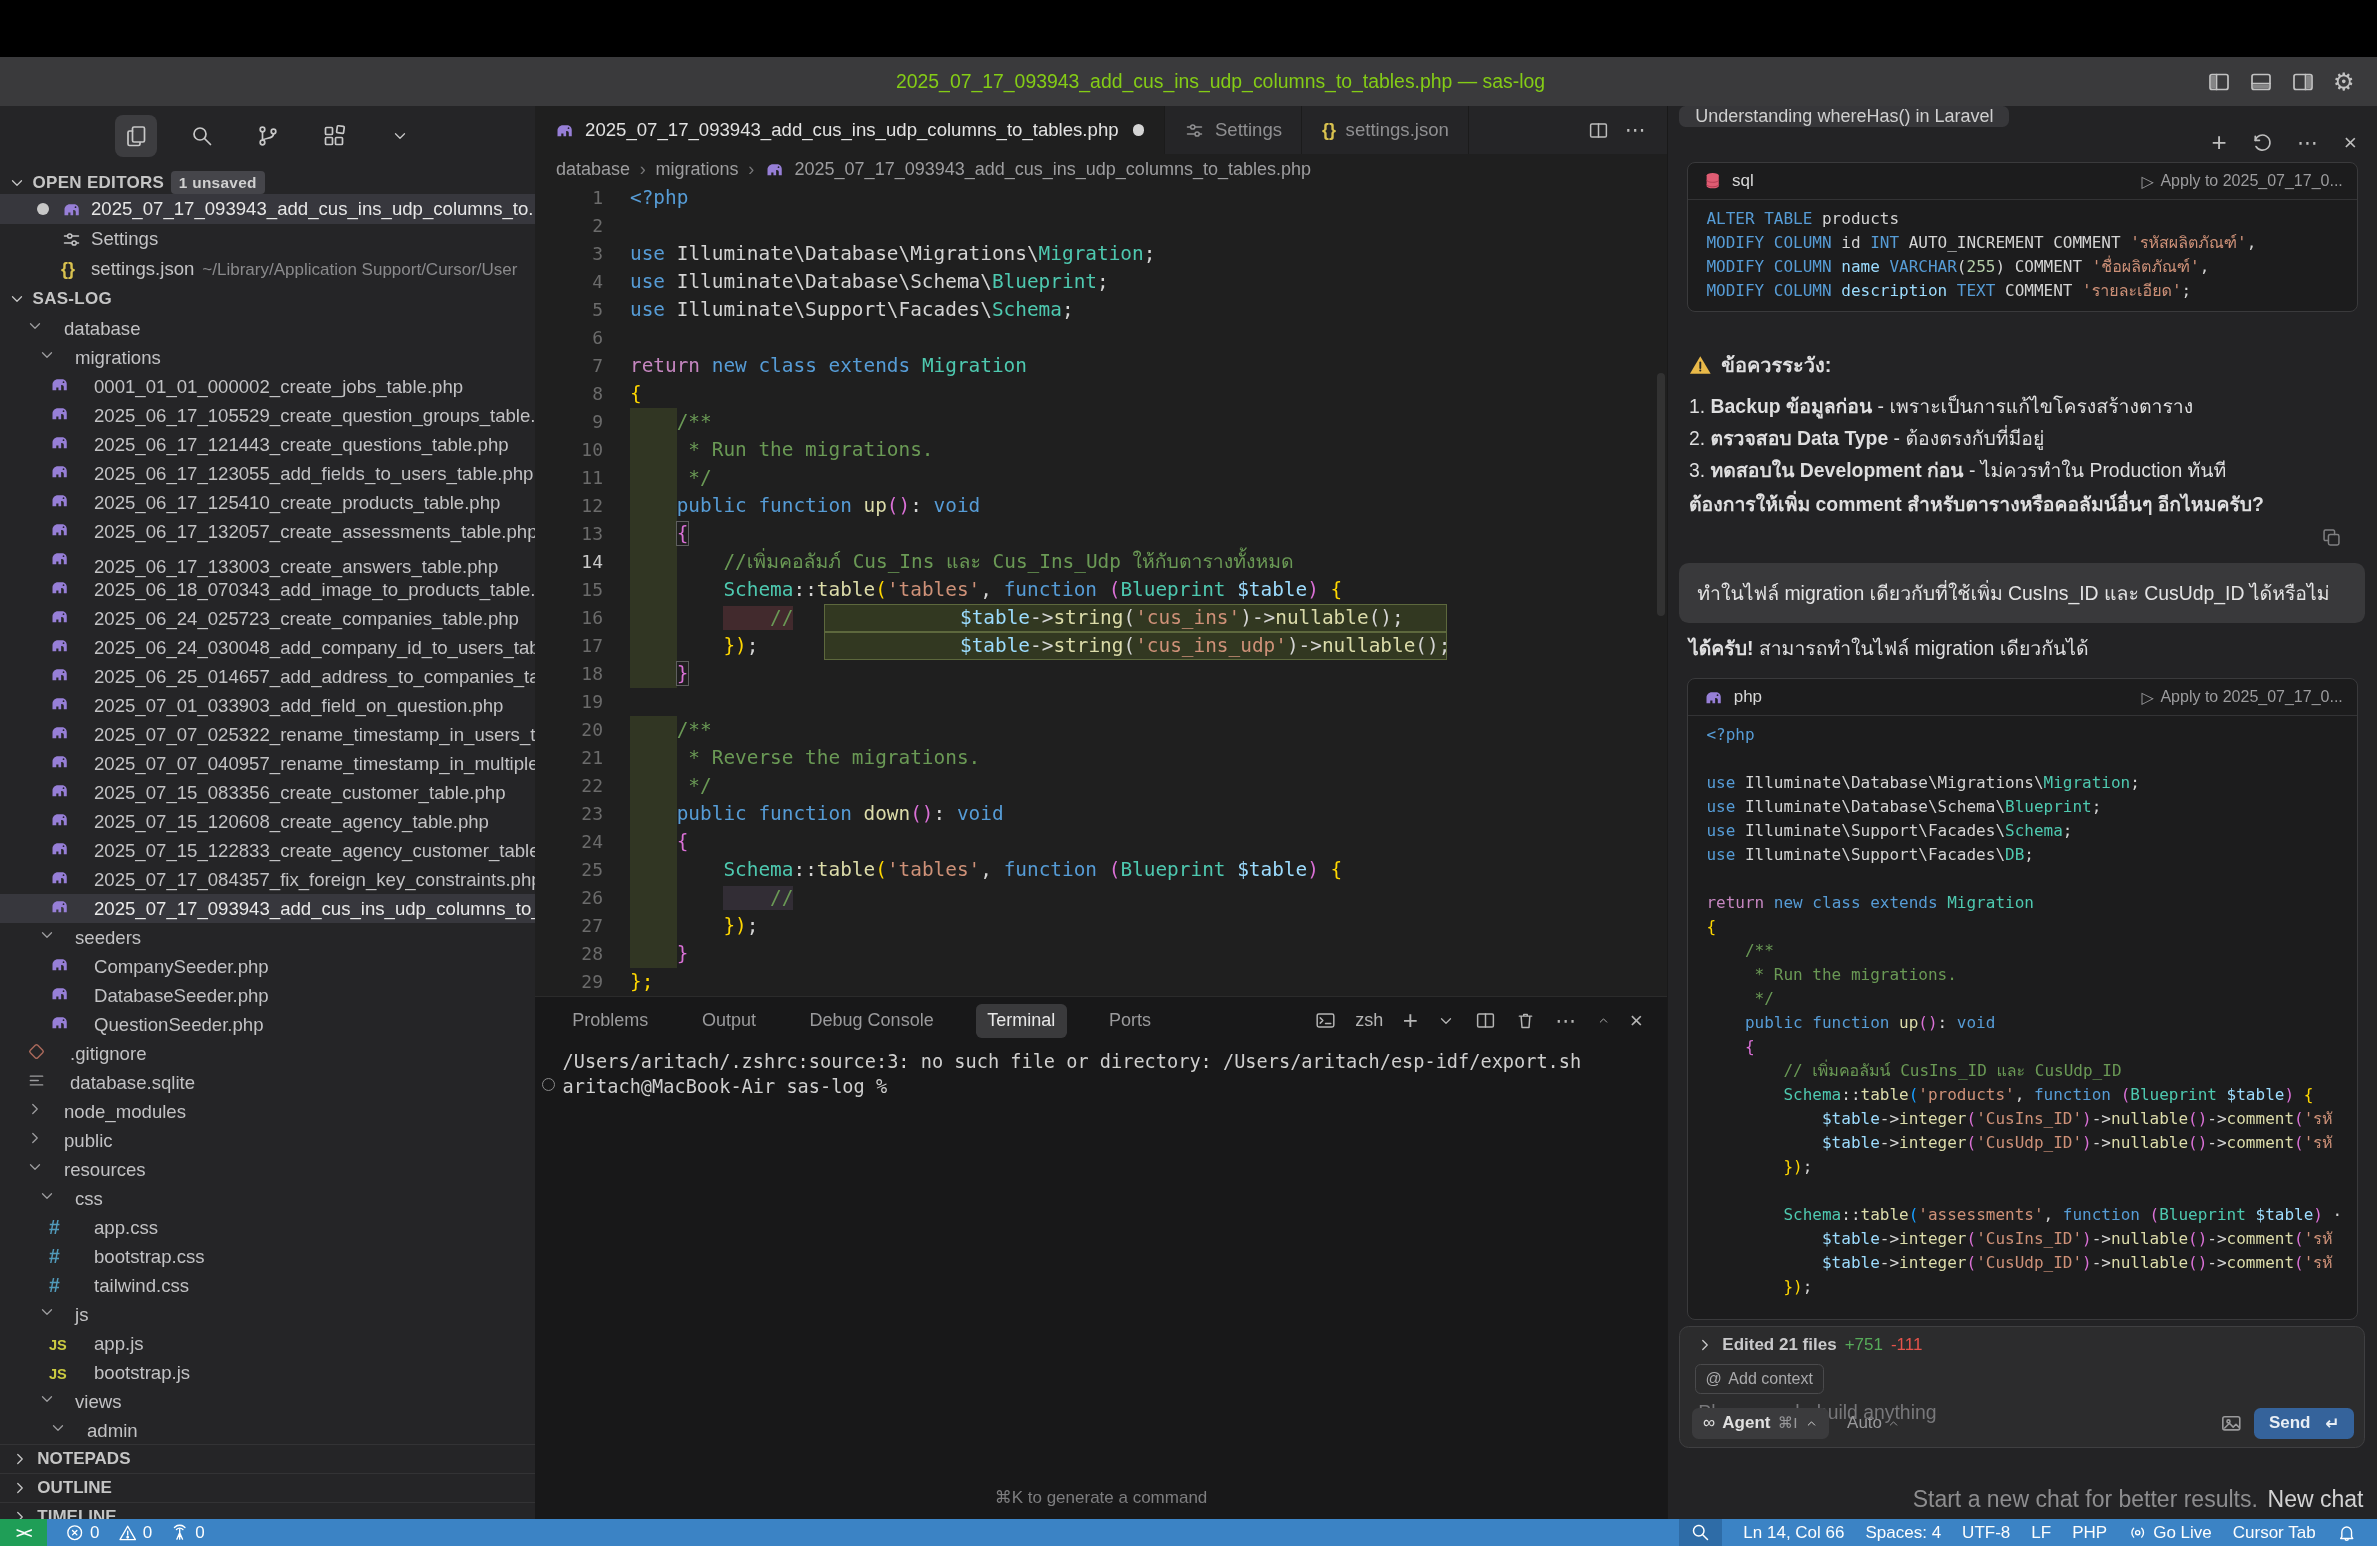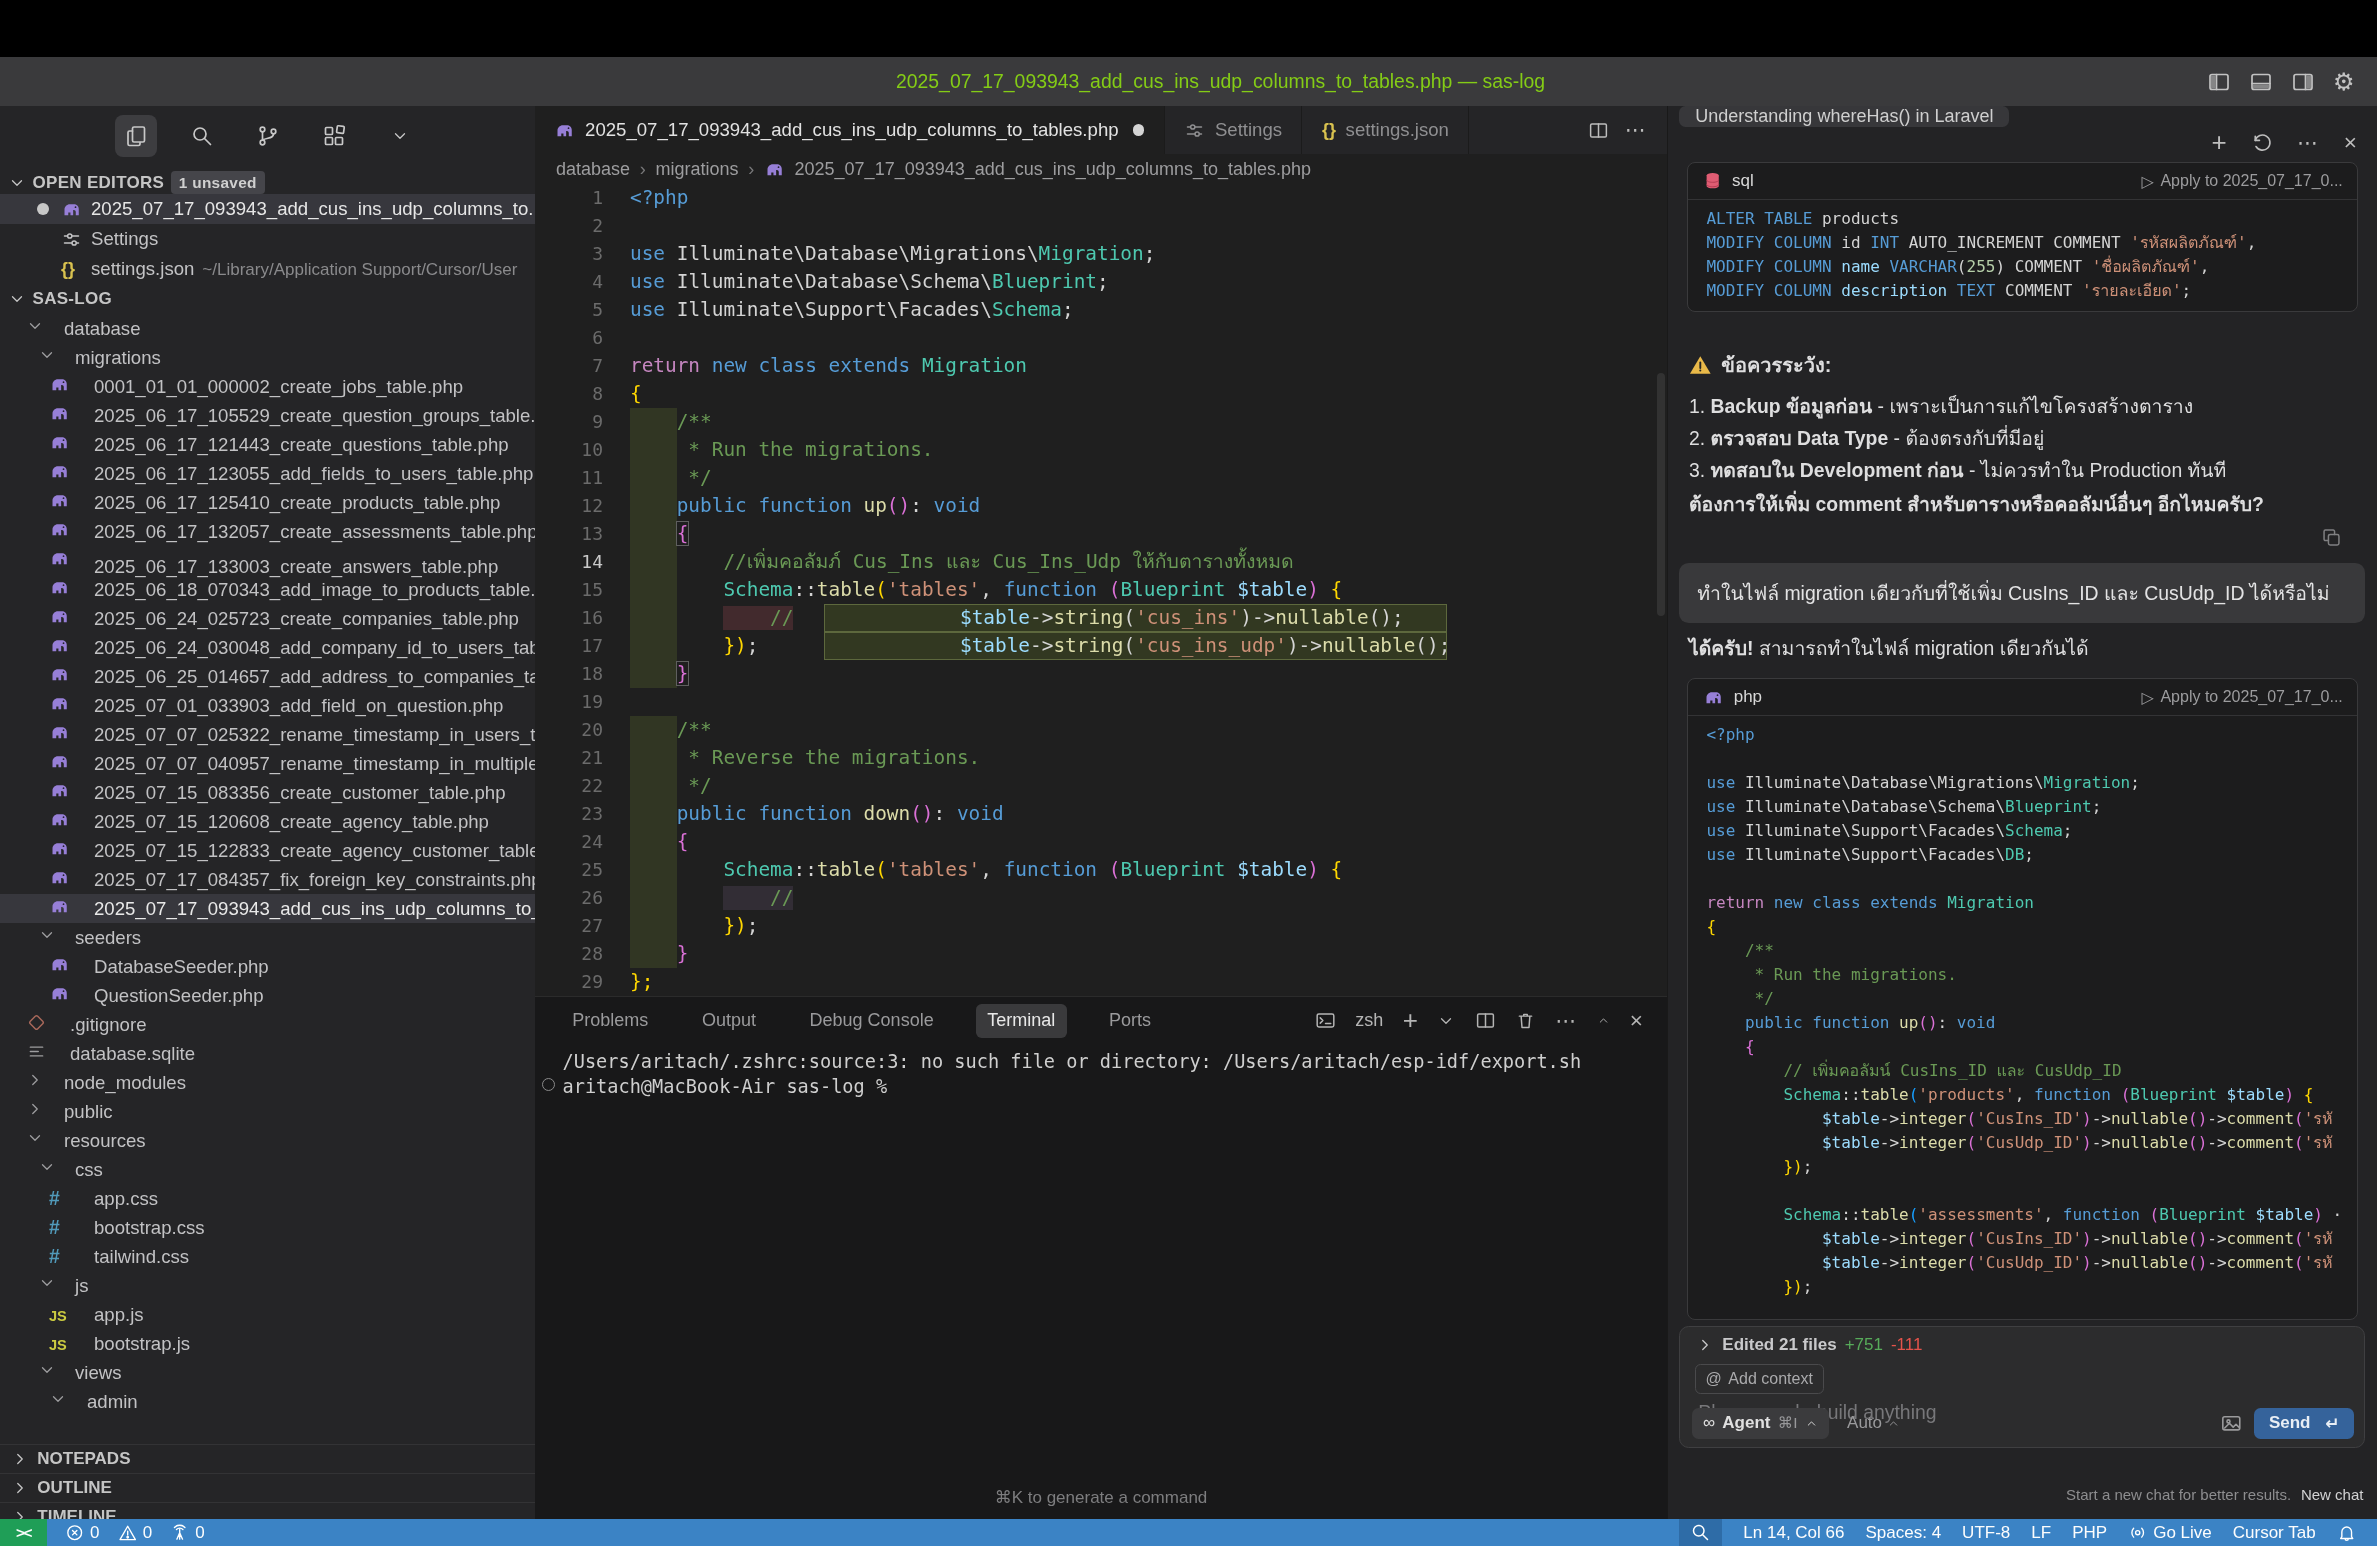--- a/index.html
+++ b/index.html
@@ -104,21 +104,21 @@
   #ctx-chip{position:absolute;left:14.6px;top:37px;height:27.5px;border:0.8px solid #4a4a4c;border-radius:5.7px;display:flex;
             align-items:center;padding:0 9.7px;gap:6.5px;font-size:16px;color:#aaaaac;}
   #composer-ph{position:absolute;left:18px;top:74px;font-size:19.4px;color:#77777a;}
   #composer-bottom{position:absolute;left:11.3px;right:9.7px;bottom:8px;height:32px;display:flex;align-items:center;}
   #agent-chip{background:#3b3b3d;border-radius:6.5px;height:31px;display:flex;align-items:center;gap:7.3px;padding:0 11.3px;
               font-size:17px;color:#e0e0e0;}
   #agent-chip .kbd{color:#98989a;font-size:15.4px;}
   #mode-label{margin-left:18px;color:#9a9a9c;font-size:17px;display:flex;gap:4.9px;align-items:center;}
   #send-btn{margin-left:11.3px;background:#35639b;border-radius:6.5px;height:31px;display:flex;align-items:center;gap:15px;
             padding:0 14.6px;font-size:17px;color:#e8eef5;font-weight:bold;}
-  #chat-footer{position:absolute;right:14.6px;top:1380px;font-size:15px;color:#8d8d8f;}
+  #chat-footer{position:absolute;right:14.6px;top:1380px;font-size:23px;color:#8d8d8f;}
   #chat-footer b{color:#d2d2d3;font-weight:normal;margin-left:9.7px;}
   #copy-msg{position:absolute;left:653px;top:421px;color:#808082;}
 
   
   #statusbar{left:0;top:1519px;width:2377px;height:27.5px;background:#3b83c5;display:flex;align-items:center;
              font-size:17px;color:#fdfdfd;}
   #remote-box{width:47px;height:27.5px;background:#1f9e57;display:flex;align-items:center;justify-content:center;
               font-weight:bold;font-size:14.6px;letter-spacing:-1.6px;}
   .st-item{display:flex;align-items:center;gap:5.7px;margin-left:18px;white-space:nowrap;}
   #st-right{margin-left:auto;display:flex;align-items:center;}
@@ -387,20 +387,27 @@
             <path fill="#977fd7" d="M4 18.5v-6.3c0-3.4 2.7-6.2 6.1-6.2h4.6c3.1 0 5.6 2.3 5.6 5.4v7.1h-3.4v-3.6c0-1.2-1-2.2-2.2-2.2h-.8v5.8h-3.1v-3.1H8.3v3.1z"></path>
             <circle cx="16.6" cy="9.4" r="1" fill="#24202e"></circle>
           </svg></span>
         <span class="tlabel" style="left: 94px;">2025_07_17_093943_add_cus_ins_udp_columns_to_ta...</span>
       </div>
       <div class="trow ">
     <span class="tmark" style="left:38px"><svg width="18" height="18" viewBox="0 0 24 24" fill="none" stroke="currentColor" stroke-width="1.7" stroke-linecap="round" stroke-linejoin="round">
             <path d="M6 9l6 6 6-6"></path>
           </svg></span>
         <span class="tlabel" style="left: 75px;">seeders</span>
+      </div>
+      <div class="trow ">
+    <span class="tmark" style="left:49px"><svg width="21" height="21" viewBox="0 0 24 24">
+            <path fill="#977fd7" d="M4 18.5v-6.3c0-3.4 2.7-6.2 6.1-6.2h4.6c3.1 0 5.6 2.3 5.6 5.4v7.1h-3.4v-3.6c0-1.2-1-2.2-2.2-2.2h-.8v5.8h-3.1v-3.1H8.3v3.1z"></path>
+            <circle cx="16.6" cy="9.4" r="1" fill="#24202e"></circle>
+          </svg></span>
+        <span class="tlabel" style="left: 94px;">CompanySeeder.php</span>
       </div>
       <div class="trow ">
     <span class="tmark" style="left:49px"><svg width="21" height="21" viewBox="0 0 24 24">
             <path fill="#977fd7" d="M4 18.5v-6.3c0-3.4 2.7-6.2 6.1-6.2h4.6c3.1 0 5.6 2.3 5.6 5.4v7.1h-3.4v-3.6c0-1.2-1-2.2-2.2-2.2h-.8v5.8h-3.1v-3.1H8.3v3.1z"></path>
             <circle cx="16.6" cy="9.4" r="1" fill="#24202e"></circle>
           </svg></span>
         <span class="tlabel" style="left: 94px;">DatabaseSeeder.php</span>
       </div>
       <div class="trow ">
     <span class="tmark" style="left:49px"><svg width="21" height="21" viewBox="0 0 24 24">

